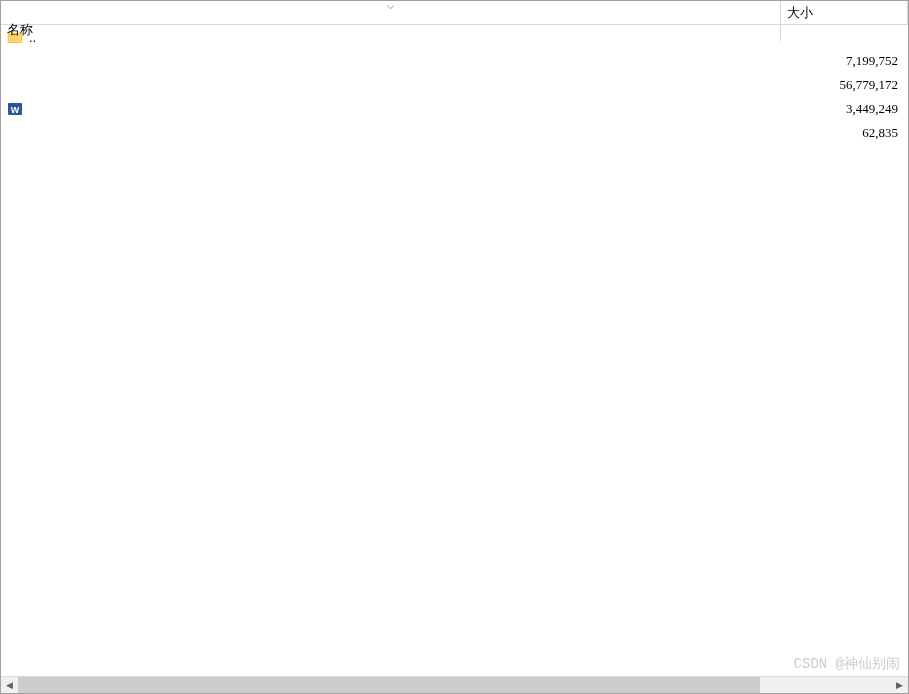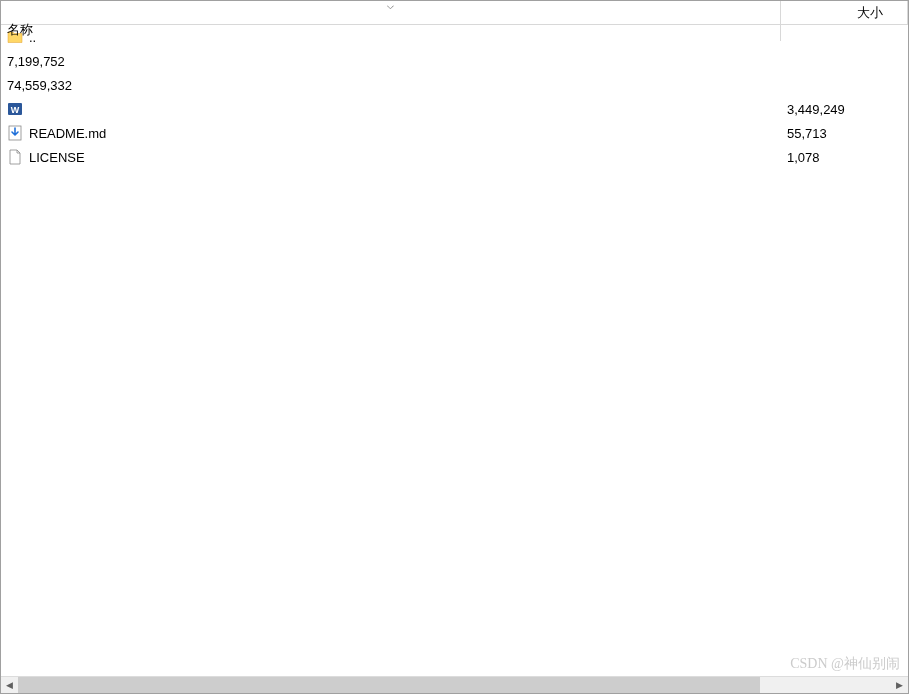--- a/index.html
+++ b/index.html
@@ -42,24 +42,23 @@
     .header-name .sort-indicator {
       position: absolute;
       left: 50%;
       top: 0;
       transform: translateX(-50%);
       font-size: 9px;
       color: #606060;
     }
     .header-size {
       flex: 1;
-      padding: 3px 24px 3px 6px;
-      display: flex;
-      align-items: center;
-      justify-content: flex-end;
+      padding: 3px 16px 3px 6px;
+      display: flex;
+      align-items: center;
       cursor: pointer;
       border-right: 1px solid #d8d8d8;
     }
     .file-list {
       flex: 1;
       overflow: hidden;
       background: #ffffff;
     }
     .file-row {
       display: flex;
@@ -70,22 +69,24 @@
     .file-name-cell {
       flex: 0 0 780px;
       display: flex;
       align-items: center;
       padding: 0 6px;
       overflow: hidden;
       white-space: nowrap;
     }
     .file-size-cell {
       flex: 1;
+      text-align: right;
       padding: 0 10px 0 6px;
       white-space: nowrap;
+      font-family: Liberation Serif, serif;
     }
     .icon {
       width: 16px;
       height: 16px;
       margin-right: 6px;
       flex-shrink: 0;
       display: flex;
       align-items: center;
       justify-content: center;
     }
@@ -123,21 +124,21 @@
       width: 85%;
       background: #cdcdcd;
     }
     .watermark {
       position: absolute;
       right: 8px;
       bottom: 20px;
       font-size: 14px;
       color: rgba(160,160,160,0.55);
       pointer-events: none;
-      font-family: Liberation Serif, serif;
+      font-family: Liberation Mono, monospace;
     }
   </style>
 </head>
 <body>
 
 <div class="file-panel">
   <div class="header-row">
     <div class="header-name">
       <span>名称</span>
       <span class="sort-indicator">⌵</span>
@@ -159,60 +160,39 @@
         <span>..</span>
       </div>
       <div class="file-size-cell"></div>
     </div>
 
     <div class="file-row">
       <div class="file-size-cell">7,199,752</div>
     </div>
 
     <div class="file-row">
-      <div class="file-size-cell">74,559,332</div>
+      <div class="file-size-cell">56,779,172</div>
     </div>
 
     <div class="file-row">
       <div class="file-name-cell">
         <span class="icon word-icon">
           <svg viewBox="0 0 16 16">
               <rect x="1" y="2" width="14" height="12" rx="1" fill="#2B579A"></rect>
               <text x="8" y="12" font-size="9" font-weight="bold" fill="#fff" text-anchor="middle" font-family="Arial">W</text>
             </svg>
         </span>
       </div>
       <div class="file-size-cell">3,449,249</div>
     </div>
 
     <div class="file-row">
-      <div class="file-name-cell">
-        <span class="icon download-icon">
-          <svg viewBox="0 0 16 16">
-              <rect x="2" y="1" width="12" height="14" fill="#fff" stroke="#888" stroke-width="0.8"></rect>
-              <path d="M8 3 v6 M5 7 l3 3 l3 -3" stroke="#1E6FD9" stroke-width="1.6" fill="none" stroke-linecap="round" stroke-linejoin="round"></path>
-            </svg>
-        </span>
-        <span>README.md</span>
-      </div>
-      <div class="file-size-cell">55,713</div>
-    </div>
-
-    <div class="file-row">
-      <div class="file-name-cell">
-        <span class="icon file-icon">
-          <svg viewBox="0 0 16 16">
-              <path d="M3 1 h7 l3 3 v11 h-10 z" fill="#fff" stroke="#888" stroke-width="0.8"></path>
-              <path d="M10 1 v3 h3" fill="none" stroke="#888" stroke-width="0.8"></path>
-            </svg>
-        </span>
-        <span>LICENSE</span>
-      </div>
-      <div class="file-size-cell">1,078</div>
-    </div>
+      <div class="file-size-cell">62,835</div>
+    </div>
+
 
   </div>
 
   <div class="scrollbar-bottom">
     <div class="scroll-arrow">◀</div>
     <div class="scroll-track">
       <div class="scroll-thumb"></div>
     </div>
     <div class="scroll-arrow">▶</div>
   </div>

